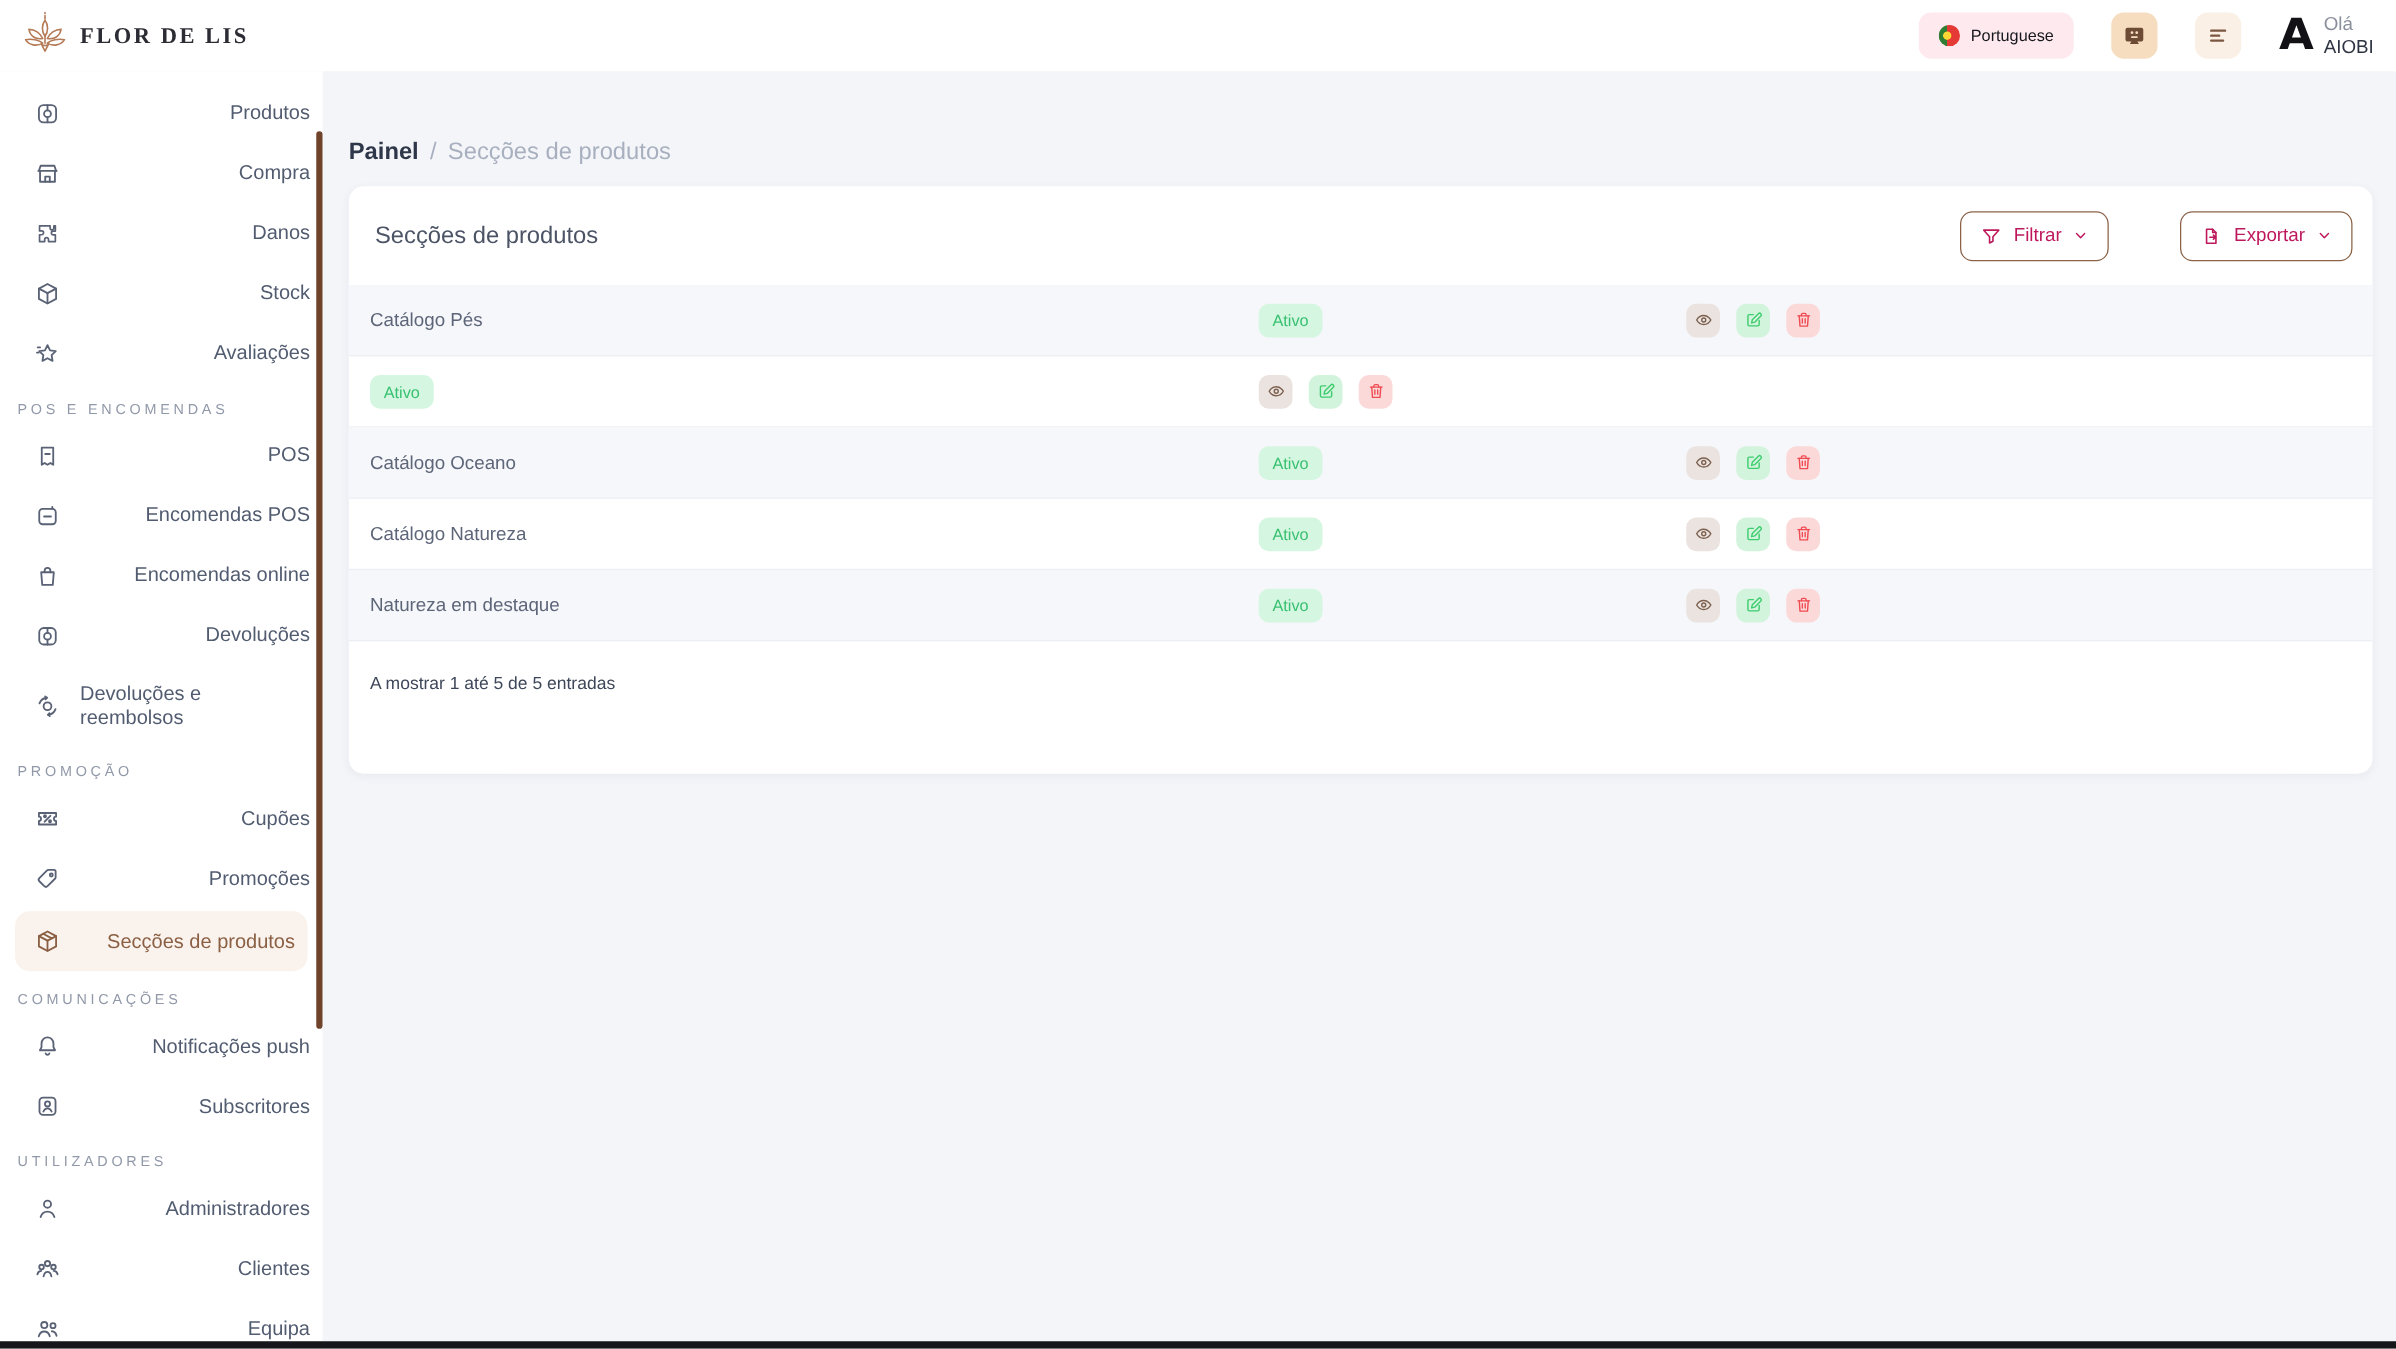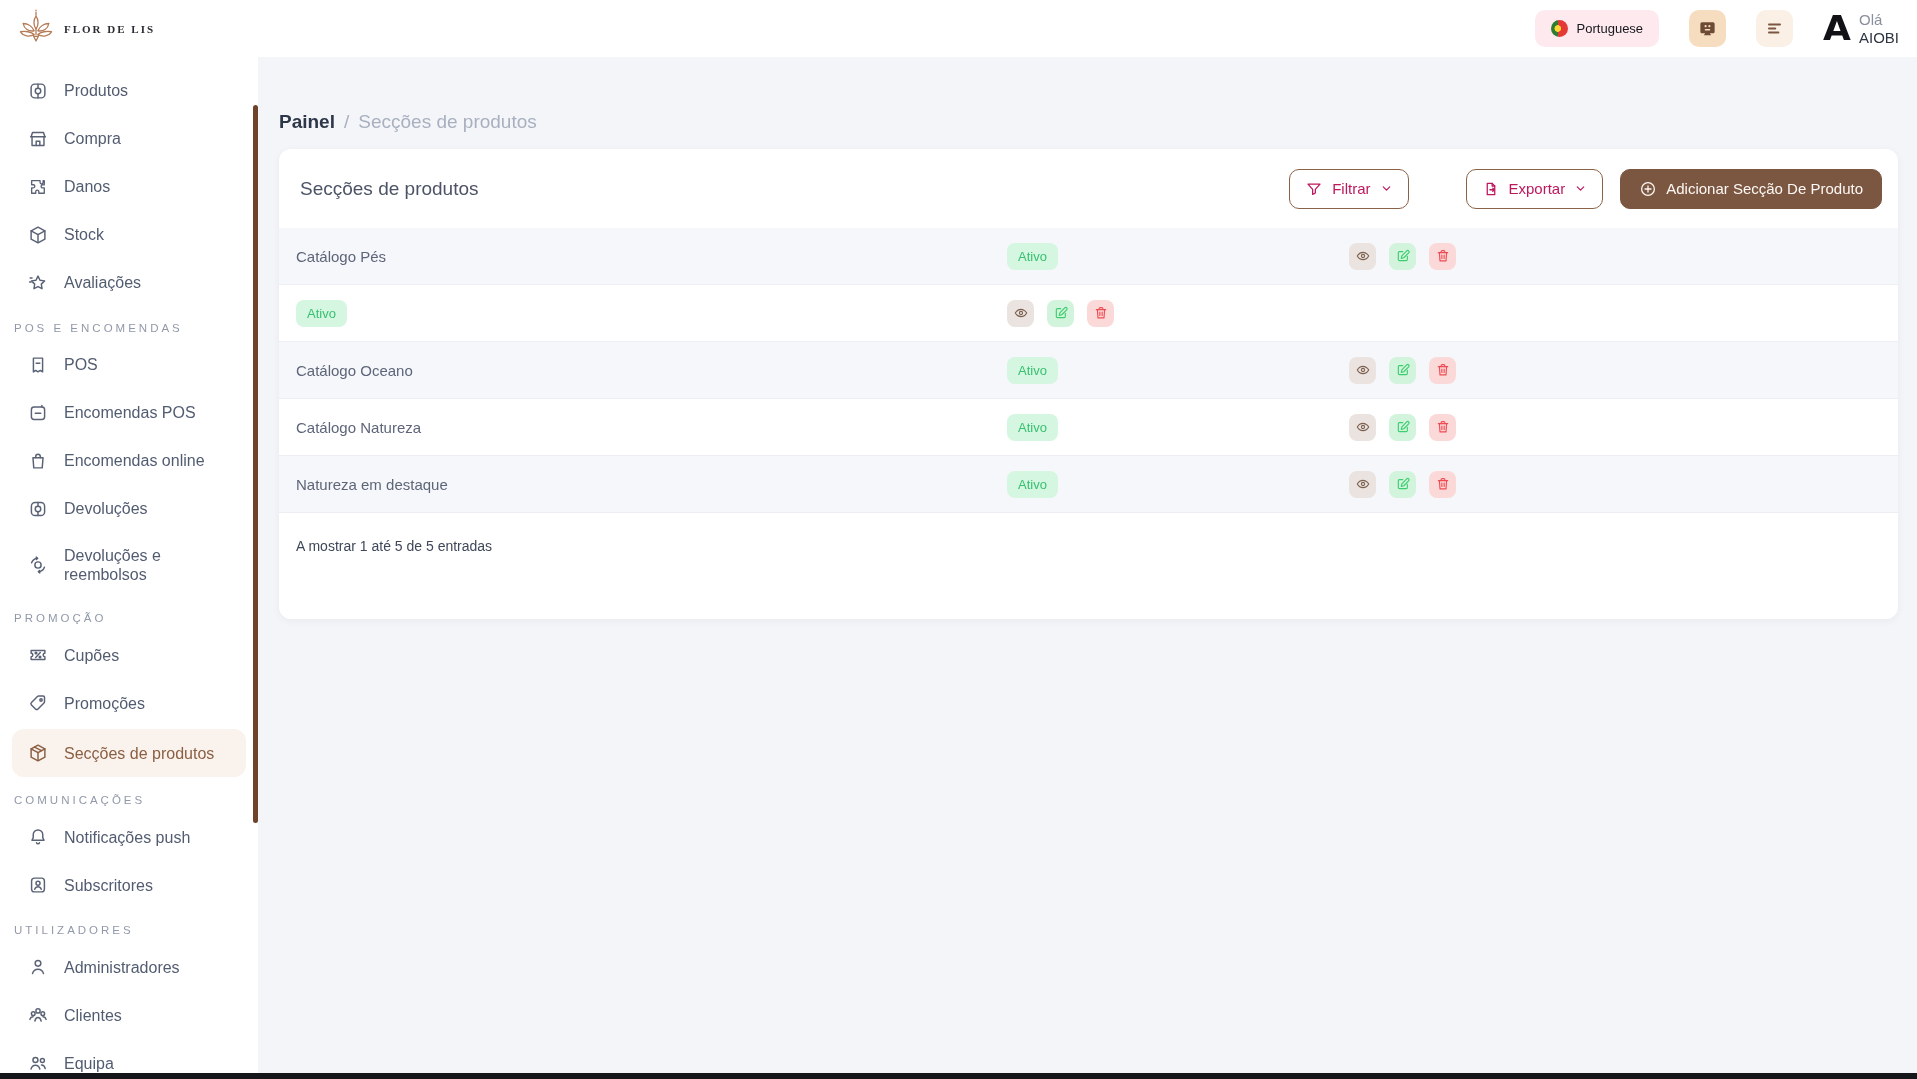--- a/index.html
+++ b/index.html
@@ -11,21 +11,21 @@
     color:#525c70;
   }
   
   .topbar {
     position:absolute; top:0; left:0; width:1917px; height:57px;
     background:#ffffff; display:flex; align-items:center; justify-content:space-between;
     padding:0 18px 0 14px; z-index:5;
   }
   .brand { display:flex; align-items:center; gap:6px; cursor:pointer; }
   .brand-name {
-    font-family:"Liberation Serif", serif; font-weight:700; font-size:11px;
+    font-family:"Liberation Serif", serif; font-weight:700; font-size:18px;
     letter-spacing:2px; color:#2c2c34;
   }
   .top-right { display:flex; align-items:center; gap:30px; }
   .lang-pill {
     display:flex; align-items:center; gap:9px; background:#fde9ee;
     border-radius:10px; height:37px; padding:0 16px; cursor:pointer;
   }
   .flag {
     width:17px; height:17px; border-radius:50%;
     background:
@@ -46,21 +46,21 @@
   .greet-hi { font-size:15px; color:#8a8f9c; }
   .greet-name { font-size:15px; color:#2f3442; }
 
   
   .sidebar {
     position:absolute; top:57px; left:0; width:258px; height:1016px;
     background:#ffffff; padding-top:10px; overflow:hidden;
   }
   .nav-item {
     display:flex; align-items:center; gap:15px; padding:13px 10px 13px 27px;
-    font-size:16px; color:#525c70; cursor:pointer; line-height:1.2;
+    font-size:16px; color:#525c70; cursor:pointer; line-height:1.2;justify-content:space-between;
   }
   .nav-item svg { width:22px; height:22px; flex:0 0 22px; color:#5a6275; }
   .nav-item.active {
     background:#faf2ec; color:#8a5f43; border-radius:12px; margin:2px 12px;
     padding-left:15px;
   }
   .nav-item.active svg { color:#8a5f43; }
   .nav-section {
     font-size:11.5px; letter-spacing:3px; color:#9199a9; text-transform:uppercase;
     padding:15px 10px 7px 14px;
@@ -363,27 +363,20 @@
             <path d="M7 4.5h6.5L17 8v11.5H7z"></path>
             <path d="M13.5 4.5V8H17"></path>
             <path d="M10.5 13h6M14.3 10.8 16.6 13l-2.3 2.2"></path>
           </svg>
           <span>Exportar</span>
           <svg class="chev" viewBox="0 0 24 24" fill="none" stroke="currentColor" stroke-width="2.2" stroke-linecap="round" stroke-linejoin="round">
             <path d="m6 9 6 6 6-6"></path>
           </svg>
         </button>
 
-        <button class="btn solid">
-          <svg viewBox="0 0 24 24" fill="none" stroke="currentColor" stroke-width="1.7" stroke-linecap="round" stroke-linejoin="round">
-            <circle cx="12" cy="12" r="8.5"></circle>
-              <path d="M12 8v8M8 12h8"></path>
-          </svg>
-          <span>Adicionar Secção De Produto</span>
-        </button>
       </div>
     </div>
 
 
     <div id="table-body">
         <div class="t-row stripe">
           <span>Catálogo Pés</span>
           <span><span class="badge">Ativo</span></span>
           <span class="row-actions">
        <button class="act-btn act-view">

